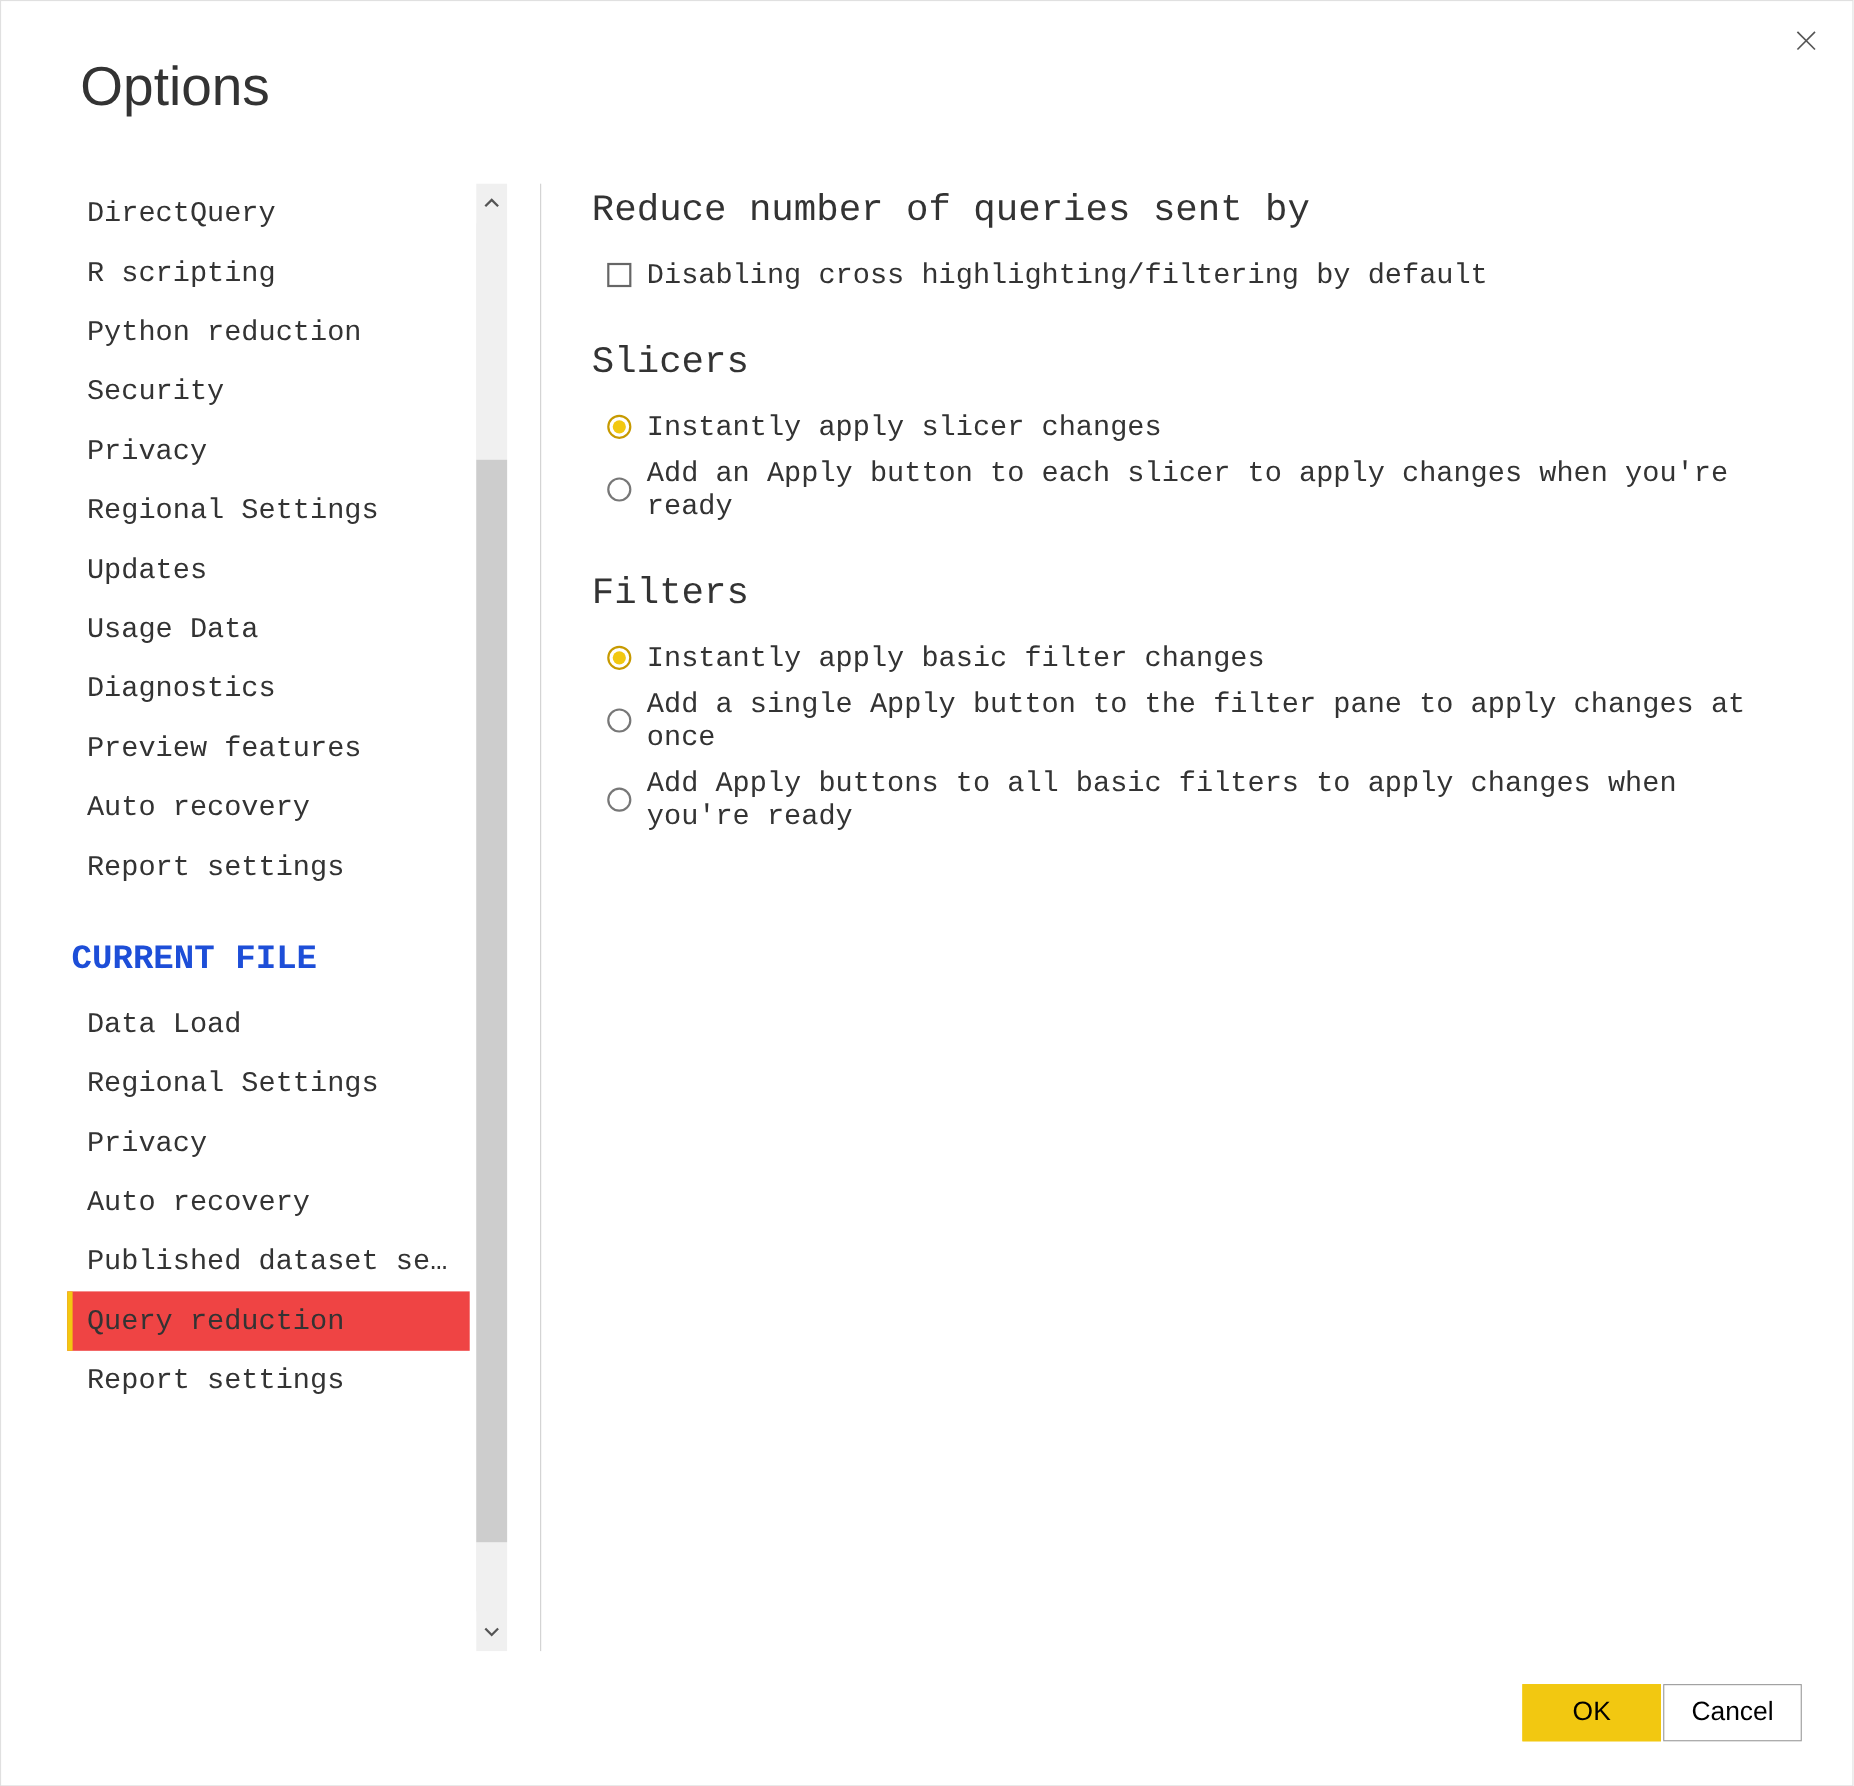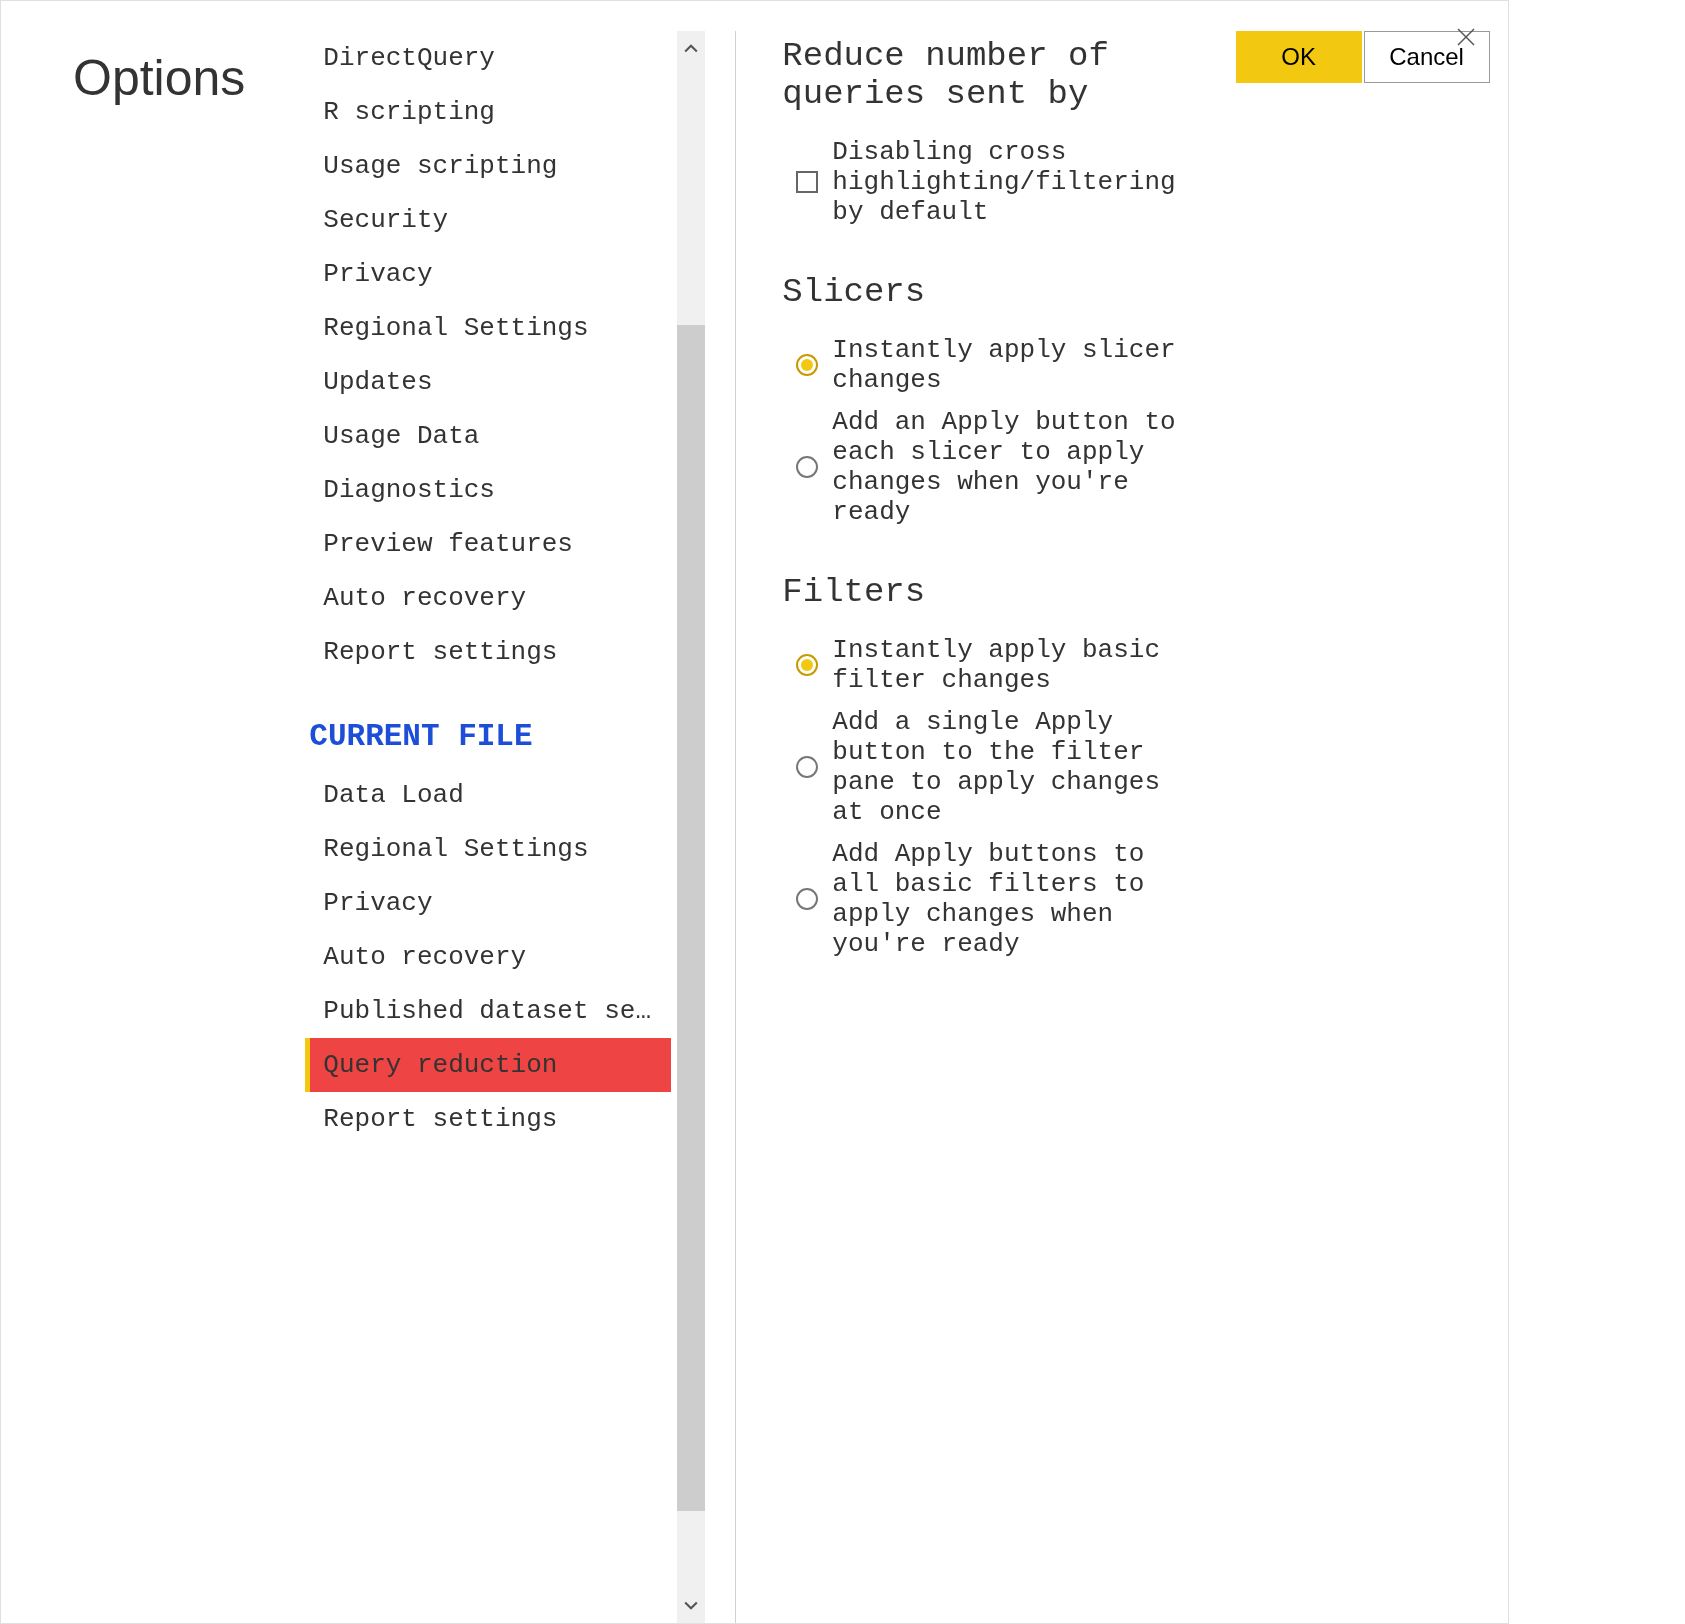--- a/index.html
+++ b/index.html
@@ -3,27 +3,27 @@
 <meta charset="utf-8">
 <style>
   * { box-sizing: border-box; margin: 0; padding: 0; }
   html, body { height: 100%; }
   body {
     font-family: "Segoe UI", -apple-system, sans-serif;
     background: #ffffff;
     color: #333333;
   }
   .dialog {
-    width: 1509px;
+    width: 1685px;
     height: 1624px;
     background: #ffffff;
     border: 1px solid #e0e0e0;
     position: relative;
     display: flex;
-    flex-direction: row;
+    flex-direction: column;
   }
   .close-btn {
     position: absolute;
     top: 18px;
     right: 24px;
     width: 36px;
     height: 36px;
     display: flex;
     align-items: center;
     justify-content: center;
@@ -189,21 +189,21 @@
   </div>
 
   <div class="dialog-title">Options</div>
 
   <div class="body">
 
     <div class="sidebar">
       <div class="nav-list">
         <div class="nav-item">DirectQuery</div>
         <div class="nav-item">R scripting</div>
-        <div class="nav-item">Usage scripting</div>
+        <div class="nav-item">Python reduction</div>
         <div class="nav-item">Security</div>
         <div class="nav-item">Privacy</div>
         <div class="nav-item">Regional Settings</div>
         <div class="nav-item">Updates</div>
         <div class="nav-item">Usage Data</div>
         <div class="nav-item">Diagnostics</div>
         <div class="nav-item">Preview features</div>
         <div class="nav-item">Auto recovery</div>
         <div class="nav-item">Report settings</div>
 

